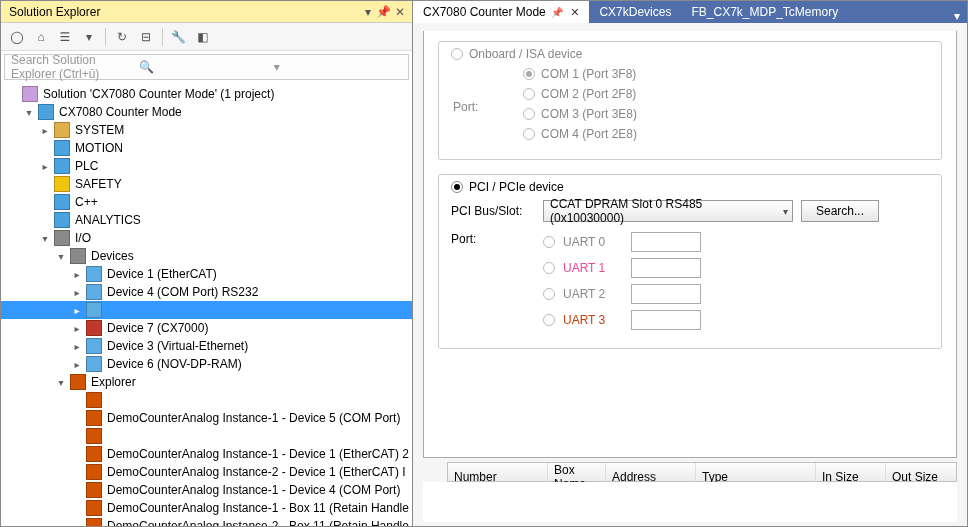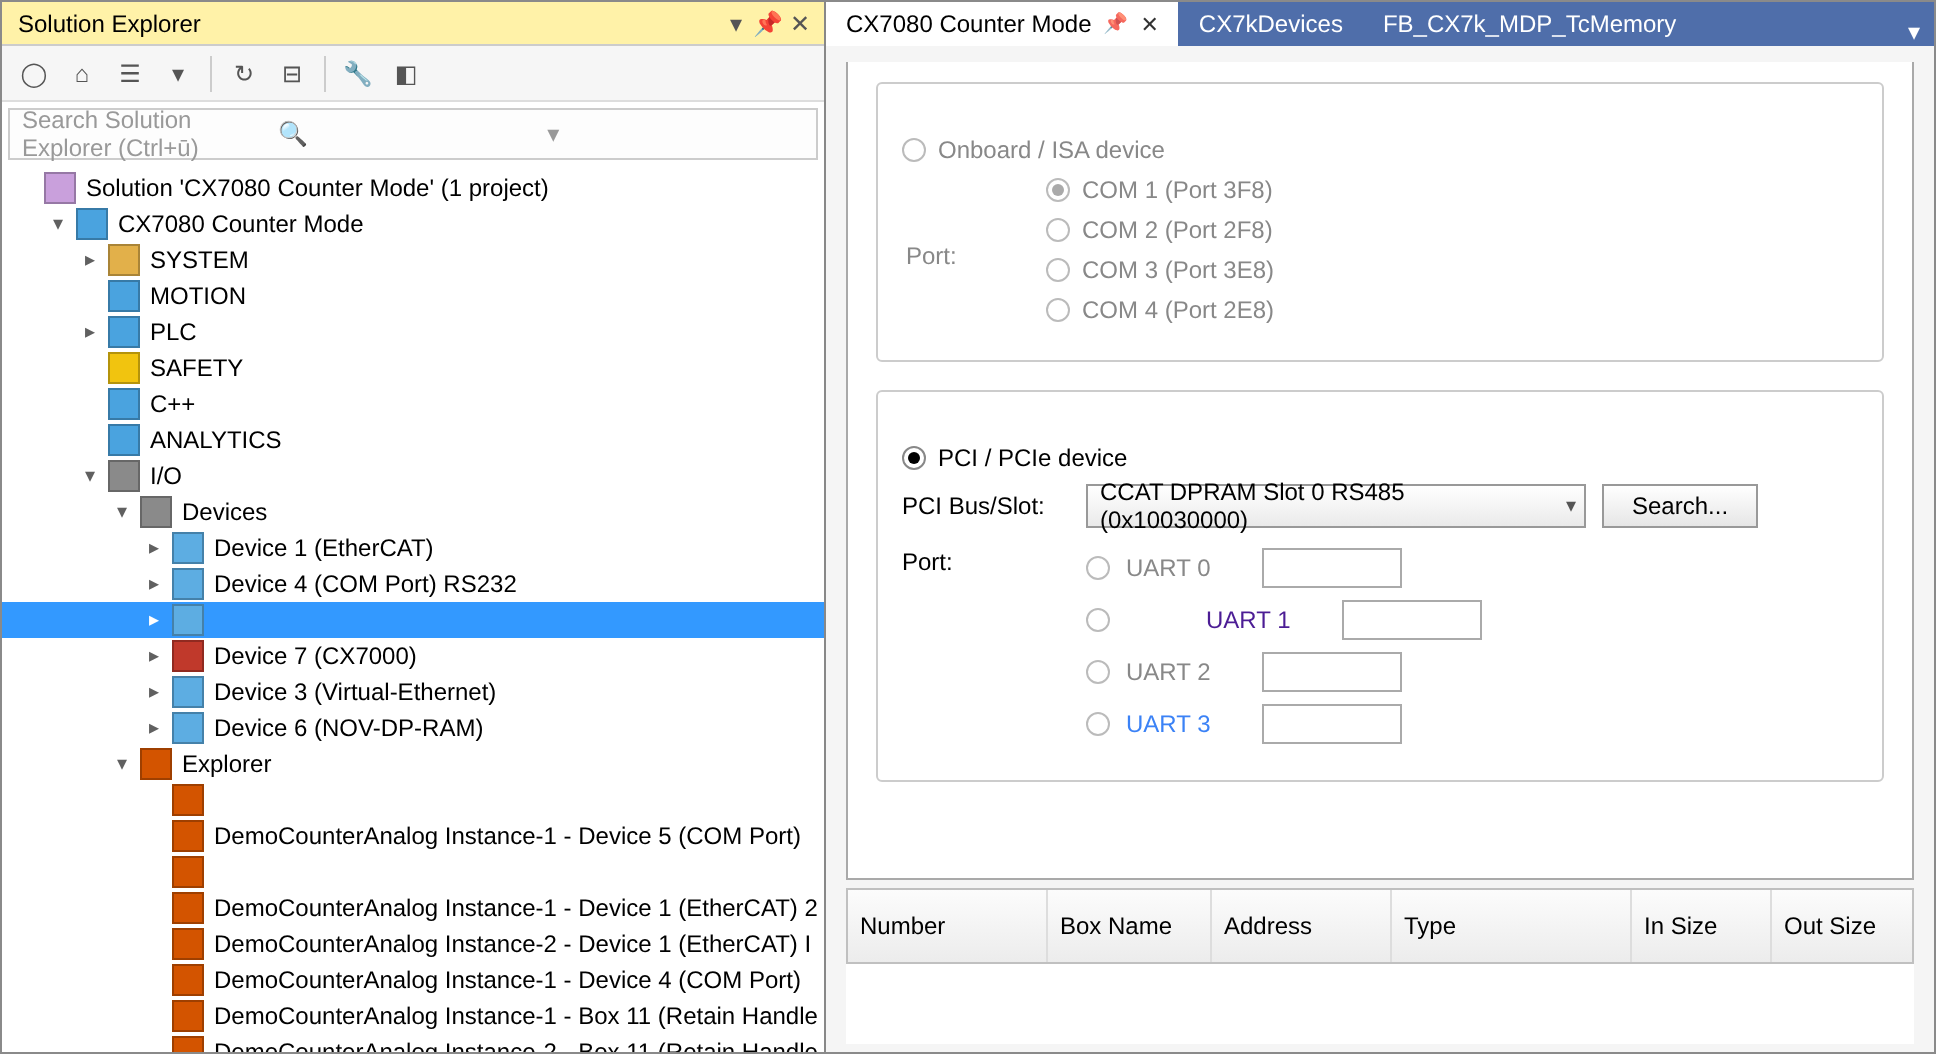--- a/index.html
+++ b/index.html
@@ -43,37 +43,37 @@
 .tabbar .tab .x { font-size: 11px; opacity: .8; }
 .tabbar .spacer { flex: 1; }
 .tabbar .menu { width: 20px; text-align: center; cursor: pointer; }
 
 .form-area { flex: 1; padding: 8px 10px 4px; background: #f5f5f5; display: flex; flex-direction: column; }
 .inner-tabs { display: flex; border-bottom: 1px solid #a9a9a9; }
 .inner-tabs .itab { padding: 3px 10px; border: 1px solid #a9a9a9; border-bottom: none; margin-right: 2px; background: #eee; position: relative; top: 1px; cursor: pointer; }
 .inner-tabs .itab.active { background: #fff; border-bottom: 1px solid #fff; }
 .panel { flex: 1; background: #fff; border: 1px solid #a9a9a9; border-top: none; padding: 10px 14px; overflow: hidden; }
 
-.group { border: 1px solid #ccc; border-radius: 3px; padding: 26px 12px 12px; margin-bottom: 14px; position: relative; }
+.group { border: 1px solid #ccc; border-radius: 3px; padding: 5px 12px 12px; margin-bottom: 14px; position: relative; }
 .group.disabled { color: #888; }
 .radio-row { display: flex; align-items: center; gap: 6px; margin-bottom: 6px; }
 .radio { width: 12px; height: 12px; border: 1px solid #888; border-radius: 50%; display: inline-flex; align-items: center; justify-content: center; background: #fff; }
 .radio.checked::after { content: ""; width: 6px; height: 6px; background: #000; border-radius: 50%; }
 .radio.disabled { border-color: #bbb; }
 .radio.disabled.checked::after { background: #aaa; }
 .portgrid { display: grid; grid-template-columns: 60px auto; gap: 6px 10px; align-items: center; margin-left: 2px; }
 .plabel { color: inherit; }
 .combo { border: 1px solid #999; height: 22px; background: linear-gradient(#fff,#eaeaea); display: flex; align-items: center; padding: 0 18px 0 6px; position: relative; width: 250px; }
 .combo::after { content: "▾"; position: absolute; right: 4px; font-size: 10px; color: #555; }
 .btn { border: 1px solid #999; height: 22px; background: linear-gradient(#fff,#e6e6e6); padding: 0 14px; cursor: pointer; }
 .hrow { display: flex; align-items: center; gap: 8px; }
 .uart-row { display: flex; align-items: center; gap: 8px; margin-bottom: 6px; }
 .uart-row input { width: 70px; height: 20px; border: 1px solid #aaa; background: #fff; }
 
-.gridhead { margin-top: 4px; border: 1px solid #c0c0c0; background: linear-gradient(#fcfcfc,#ececec); display: grid; grid-template-columns: 100px 1fr 90px 120px 70px 70px; height: 38px; align-items: center; padding: 0; }
+.gridhead { margin-top: 4px; border: 1px solid #c0c0c0; background: linear-gradient(#fcfcfc,#ececec); display: grid; grid-template-columns: 100px 1fr 90px 120px 70px 70px; height: 20px; align-items: center; padding: 0; margin-left: 24px; }
 .gridhead div { padding: 0 6px; border-right: 1px solid #ddd; height: 100%; display: flex; align-items: center; }
 .gridhead div:last-child { border-right: none; }
 .gridbody { height: 40px; background: #fff; }
 </style>
 </head>
 <body>
 
 <div class="root">
 
   <div class="left">
@@ -314,31 +314,31 @@
           <div class="hrow" style="align-items:flex-start">
             <span style="width:84px">Port:</span>
             <div id="uarts">
                 <div class="uart-row">
                   <span class="radio disabled"></span>
                   <span style="width: 60px; color: rgb(136, 136, 136);">UART 0</span>
                   <input disabled="" style="">
                 </div>
                 <div class="uart-row">
                   <span class="radio disabled"></span>
-                  <span style="width: 60px; color: #4c1d95; margin-left: 40px;">UART 1</span>
+                  <span style="width: 60px; color: #ec4899;">UART 1</span>
                   <input disabled="" style="">
                 </div>
                 <div class="uart-row">
                   <span class="radio disabled"></span>
                   <span style="width: 60px; color: rgb(136, 136, 136);">UART 2</span>
                   <input disabled="" style="">
                 </div>
                 <div class="uart-row">
                   <span class="radio disabled"></span>
-                  <span style="width: 60px; color: #3b82f6;">UART 3</span>
+                  <span style="width: 60px; color: #c2410c;">UART 3</span>
                   <input disabled="" style="">
                 </div>
               </div>
           </div>
         </div>
 
       </div>
 
       <div class="gridhead" id="gridhead">
           <div>Number</div>

